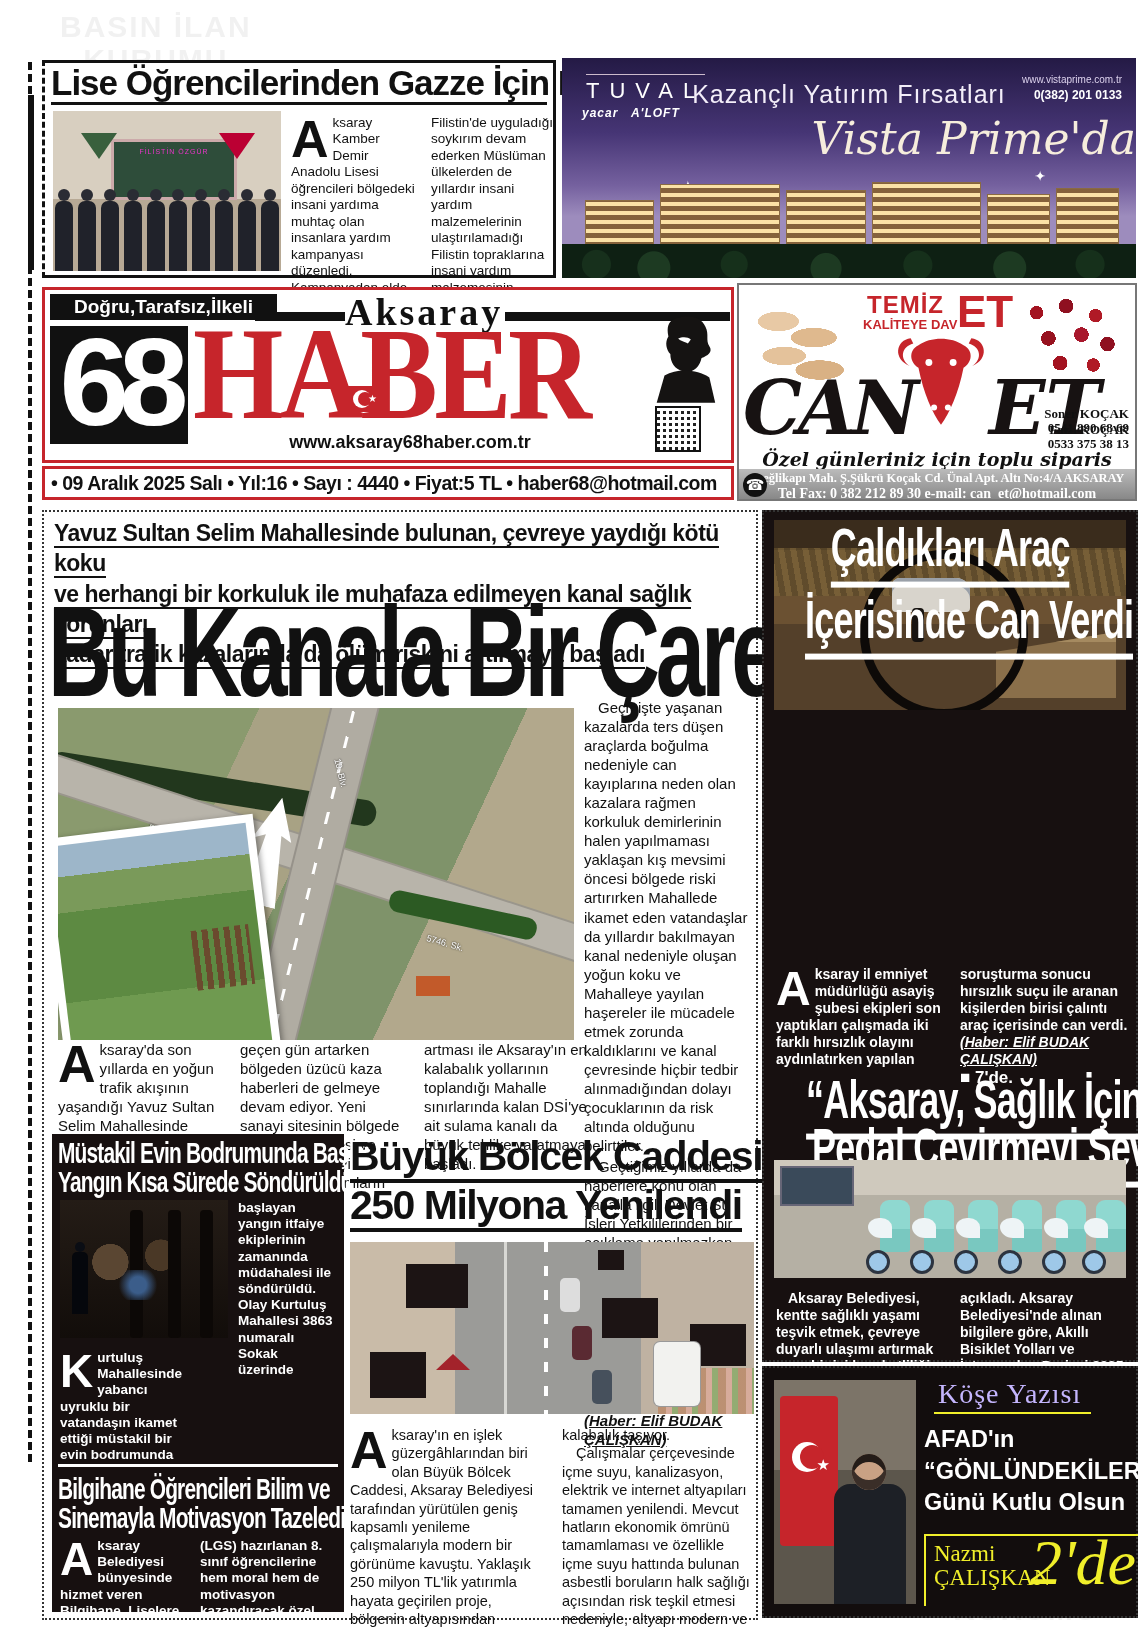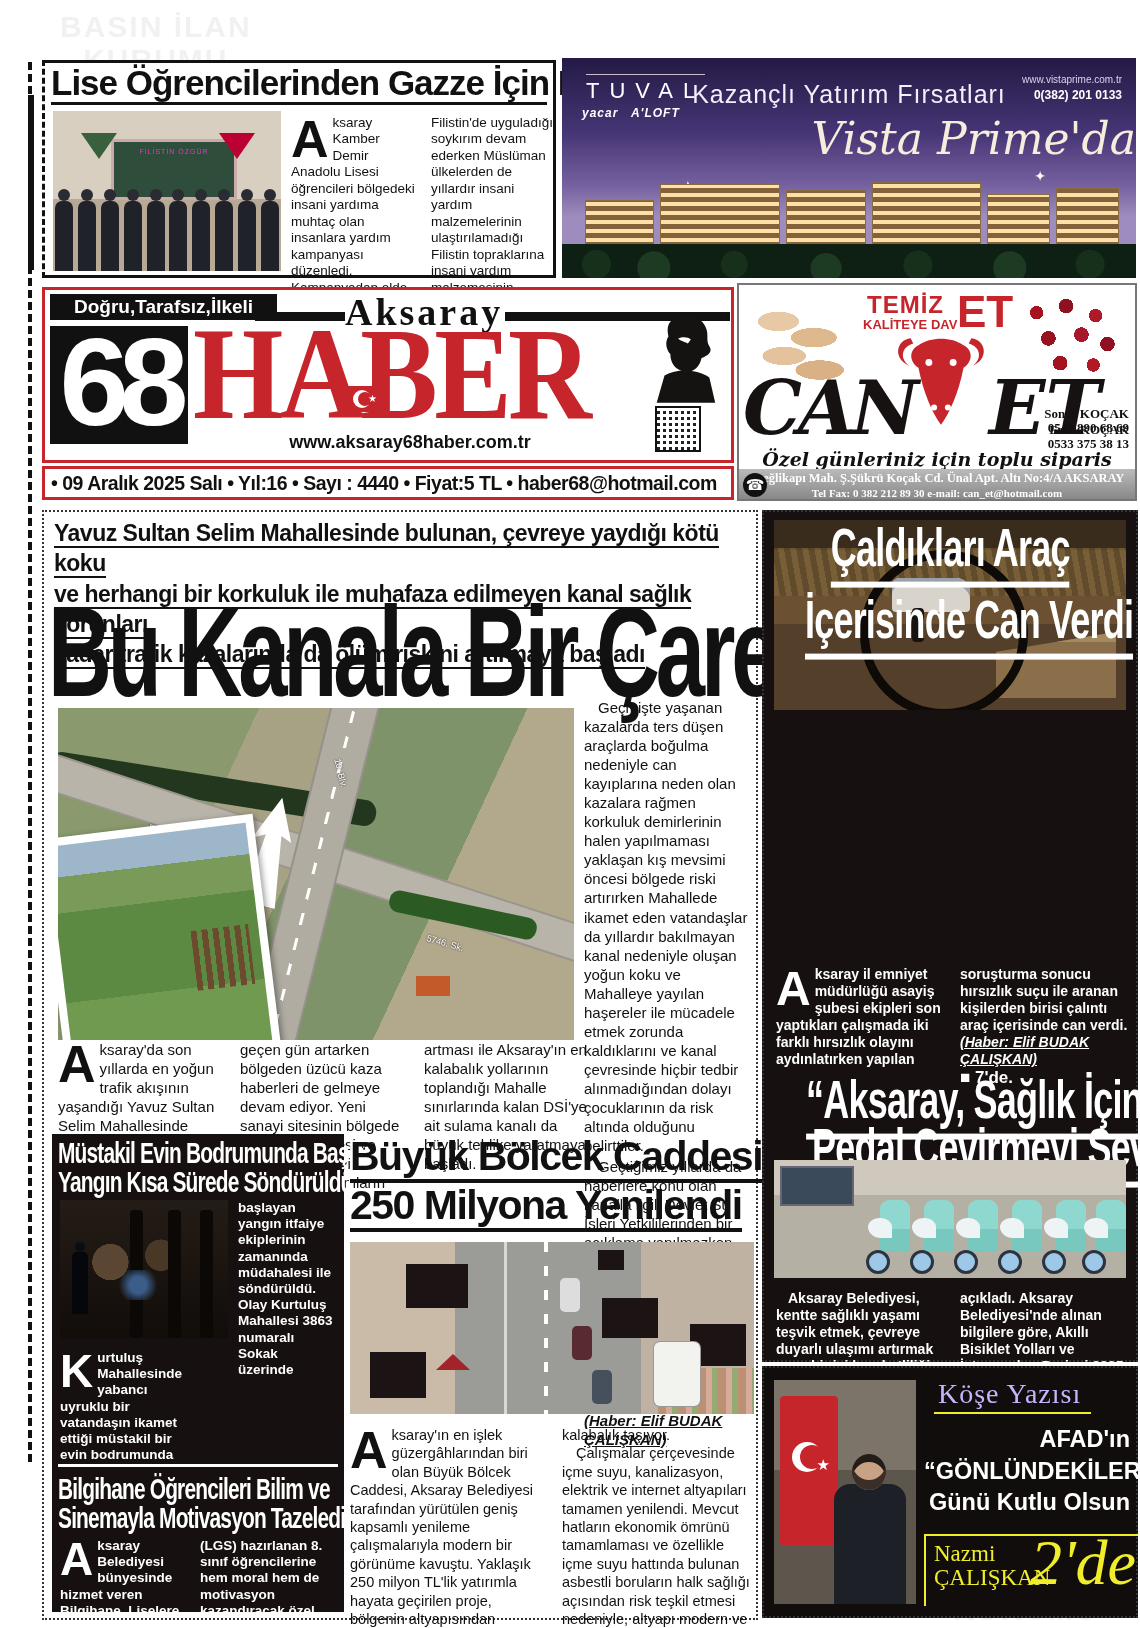--- a/index.html
+++ b/index.html
@@ -177,21 +177,21 @@
   
   #colbox{left:762px;top:1366px;width:376px;height:252px;border:2px dotted #333;box-sizing:border-box;background:#120d0d;color:#fff;}
   #col-photo{position:absolute;left:10px;top:12px;width:142px;height:224px;background:linear-gradient(#7c7468 0 40%,#5c564c 40% 100%);overflow:hidden;}
   .tflag{position:absolute;left:6px;top:16px;width:58px;height:150px;background:#c6252b;border-radius:4px;}
   .tflag .crescent{left:12px;top:46px;width:30px;height:30px;}
   .tflag .crescent::after{left:8px;top:3px;width:24px;height:24px;background:#c6252b;}
   .tflag .flagstar{right:8px;top:60px;font-size:15px;}
   .man{position:absolute;right:10px;bottom:0;width:72px;height:120px;background:#1d2026;border-radius:16px 16px 0 0;}
   .man::before{content:"";position:absolute;top:-30px;left:18px;width:34px;height:36px;border-radius:50%;background:#c9a184;box-shadow:inset 0 -10px 0 #3a2e28,inset 0 8px 0 #241c18;}
   #kose-title{position:absolute;left:170px;top:10px;color:#c4b5fd;font-family:"Liberation Serif",serif;font-size:28px;letter-spacing:1px;border-bottom:2px solid #f0ee2a;padding:0 10px 2px 4px;}
-  #kose-lines{position:absolute;left:160px;top:56px;width:206px;text-align:right;font-weight:bold;font-size:23.5px;line-height:1.35;}
+  #kose-lines{position:absolute;left:160px;top:56px;width:206px;text-align:left;font-weight:bold;font-size:23.5px;line-height:1.35;}
   #kose-author{position:absolute;left:160px;top:166px;width:204px;border:2px solid #f0ee2a;border-right:none;border-bottom:none;padding:6px 0 0 8px;height:64px;}
   .kose-nm{color:#f0ee2a;font-family:"Liberation Serif",serif;font-size:23px;line-height:1.05;}
   #kose-ref{position:absolute;right:2px;top:-10px;color:#f0ee2a;font-family:"Liberation Serif",serif;font-style:italic;font-size:64px;}
   
   #edgeL{left:28px;top:62px;width:0;height:1400px;border-left:4px dashed #111;}
   #edgeL2{left:28px;top:95px;width:6px;height:175px;background:#111;}
 </style>
 </head>
 <body>
 
@@ -308,21 +308,21 @@
     <div id="canet-can">CAN</div>
     <div id="canet-et2">ET</div>
     <div class="canet-contact" style="top:122px;">
       <span>Soner KOÇAK</span><br><span>0541 890 68 69</span>
     </div>
     <div class="canet-contact" style="top:138px;">
       <span>Fazlı KOÇAK</span><br><span>0533 375 38 13</span>
     </div>
     <div id="canet-script">Özel günleriniz için toplu siparis alınır.</div>
     <div id="canet-addr">
-      <span>Ereğlikapı Mah. Ş.Şükrü Koçak Cd. Ünal Apt. Altı No:4/A AKSARAY</span><br><span style="font-size:11px;">Tel Fax: 0 382 212 89 30    e-mail: can_et@hotmail.com</span>
+      <span>Ereğlikapı Mah. Ş.Şükrü Koçak Cd. Ünal Apt. Altı No:4/A AKSARAY</span><br><span style="font-size:14px;">Tel Fax: 0 382 212 89 30    e-mail: can_et@hotmail.com</span>
     </div>
     <div id="canet-phoneico">☎</div>
   </div>
 
   <div id="mainL" class="abs">
     <div id="intro">
       <span class="intro-line"><span>Yavuz Sultan Selim Mahallesinde bulunan, çevreye yaydığı kötü koku</span></span>
       <span class="intro-line"><span>ve herhangi bir korkuluk ile muhafaza edilmeyen kanal sağlık sorunları</span></span>
       <span class="intro-line"><span>kadar trafik kazalarında da ölüm riskini artırmaya başladı</span></span>
     </div>

